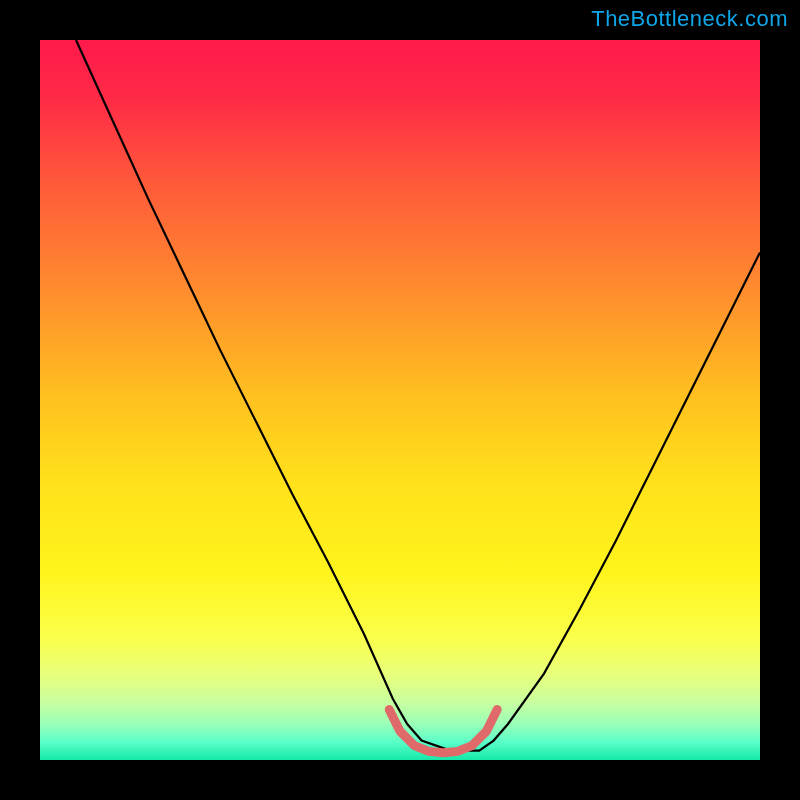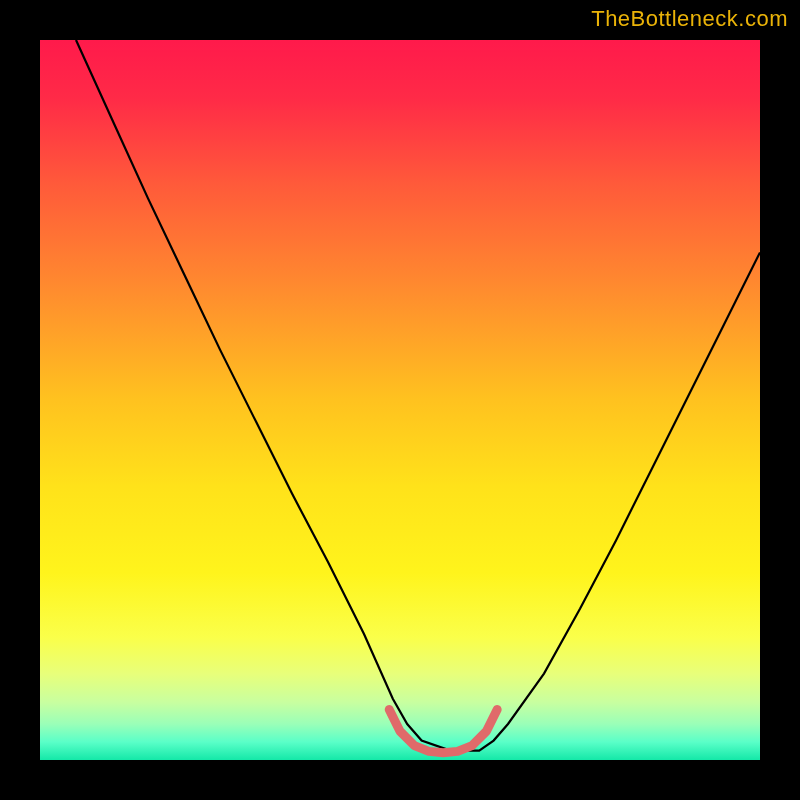--- a/index.html
+++ b/index.html
@@ -21,21 +21,21 @@
     position: absolute;
     left: 40px;
     top: 40px;
     width: 720px;
     height: 720px;
   }
   .watermark {
     position: absolute;
     top: 6px;
     right: 12px;
-    color: #eab308;
+    color: #0ea5e9;
     font-size: 22px;
     font-weight: 500;
     letter-spacing: 0.5px;
   }
 </style>
 </head>
 <body>
 
 <div class="frame">
   <svg class="plot" viewBox="0 0 720 720">

